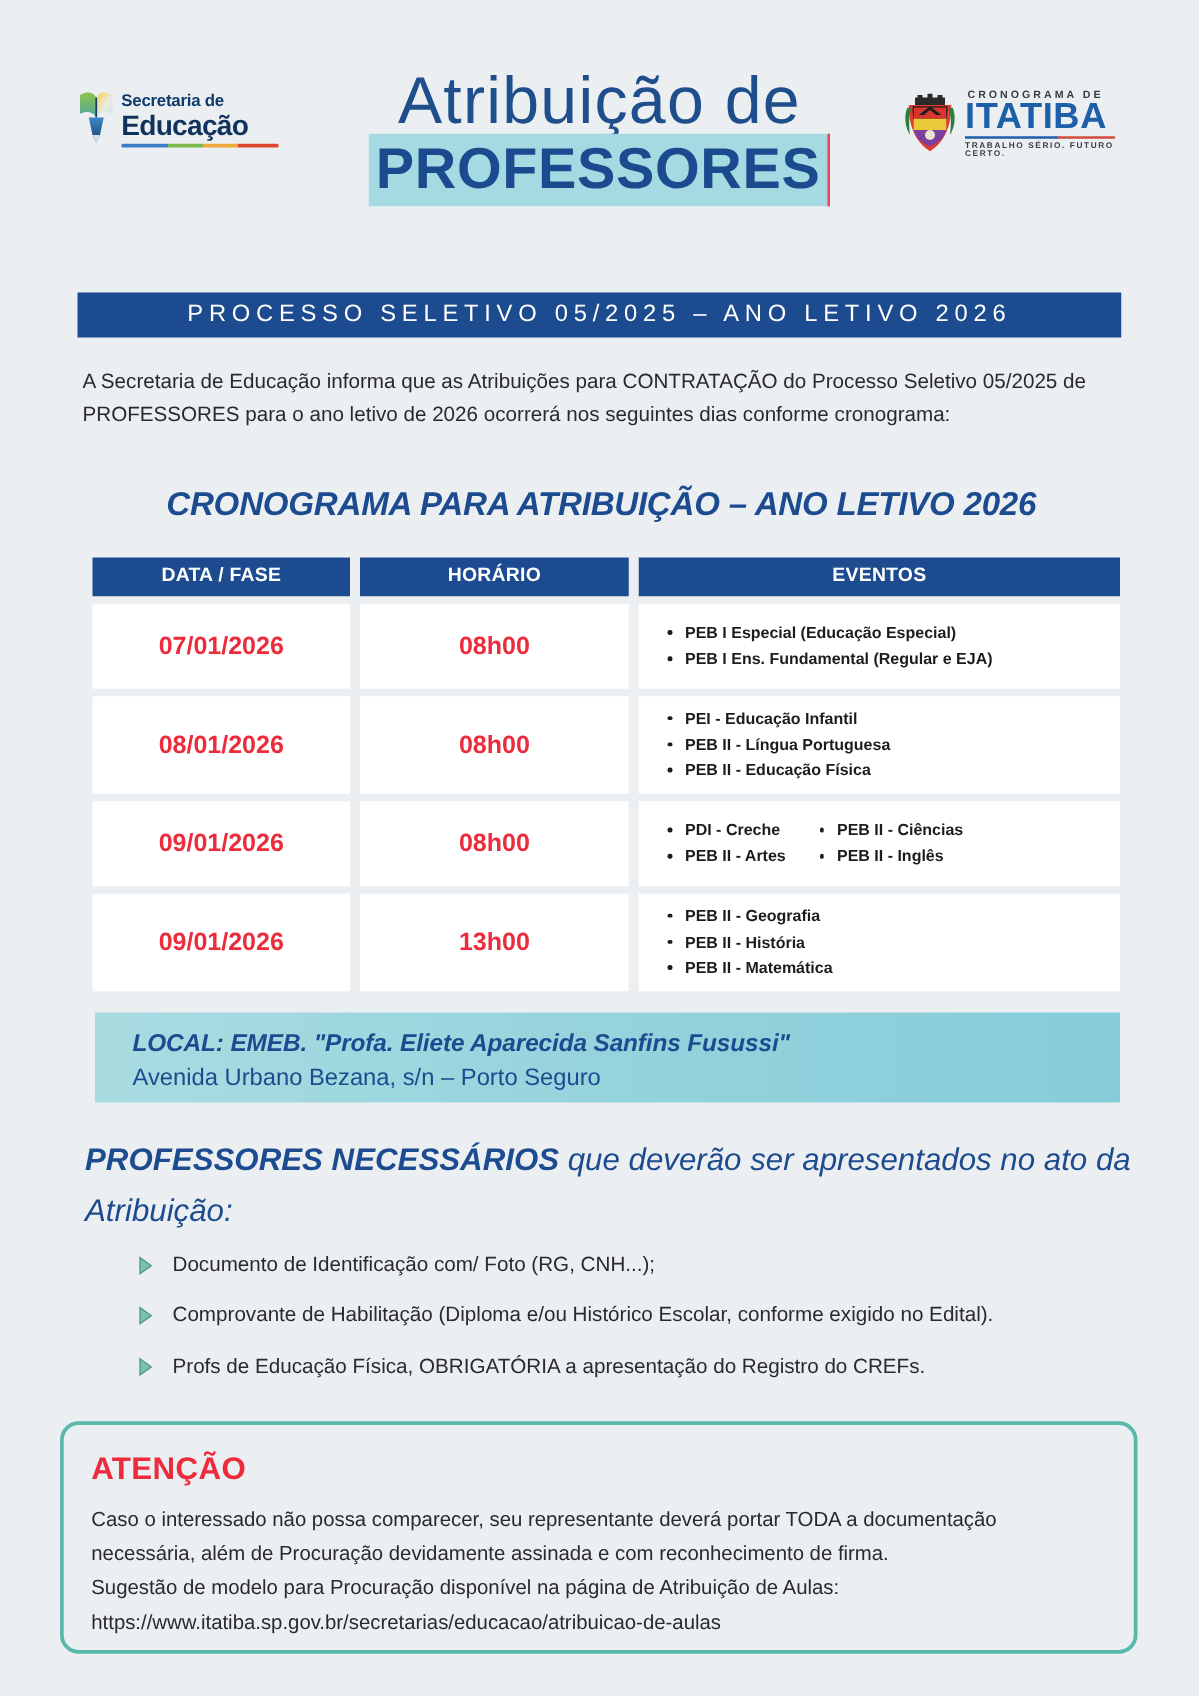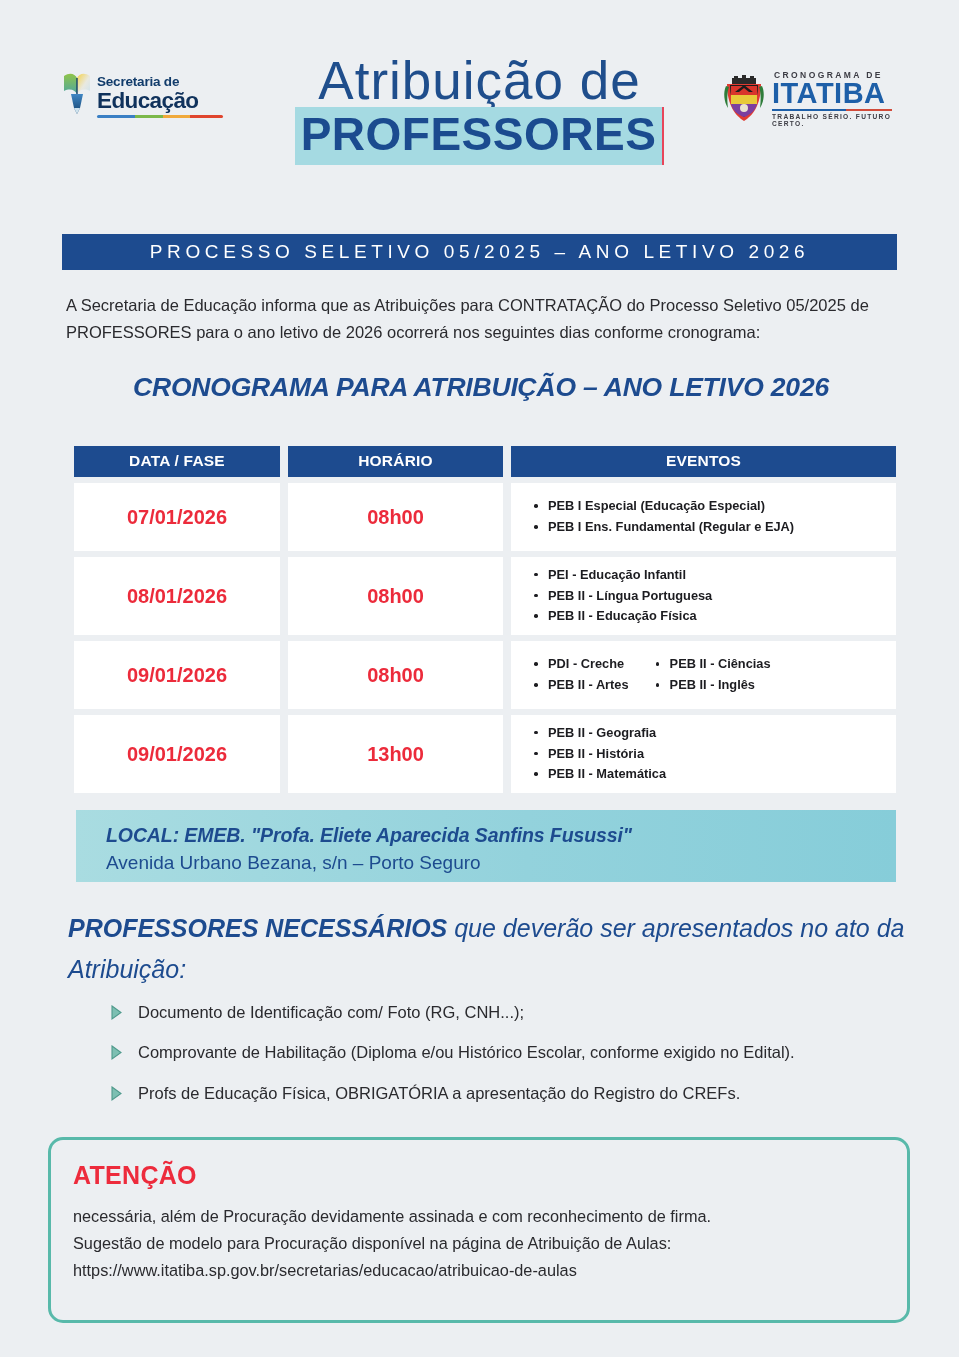--- a/index.html
+++ b/index.html
@@ -151,21 +151,21 @@
     top: 292px; left: 66px;
     width: 830px;
     font-size: 16.5px;
     line-height: 1.62;
     color: #2a2a2e;
   }
 
   
   .cronograma-title {
     position: absolute;
-    top: 372px; left: 66px;
+    top: 388px; left: 66px;
     width: 830px;
     text-align: center;
     font-size: 26.5px;
     font-weight: 800;
     font-style: italic;
     color: #1d4b8f;
     letter-spacing: -0.2px;
   }
 
   
@@ -490,19 +490,20 @@
           <path d="M2 2 L11 8.5 L2 15 Z" fill="none" stroke="#4f9a8c" stroke-width="1.1"></path>
         </svg>
       </span>
       <span>Profs de Educação Física, OBRIGATÓRIA a apresentação do Registro do CREFs.</span>
     </li>
   </ul>
 
   <div class="atencao-box">
     <div class="atencao-title">ATENÇÃO</div>
     <div class="atencao-body">
+      <div>Caso o interessado não possa comparecer, seu representante deverá portar TODA a documentação</div>
       <div>necessária, além de Procuração devidamente assinada e com reconhecimento de firma.</div>
       <div>Sugestão de modelo para Procuração disponível na página de Atribuição de Aulas:</div>
       <div>https://www.itatiba.sp.gov.br/secretarias/educacao/atribuicao-de-aulas</div>
     </div>
   </div>
 
 </div>
 
 </body></html>

